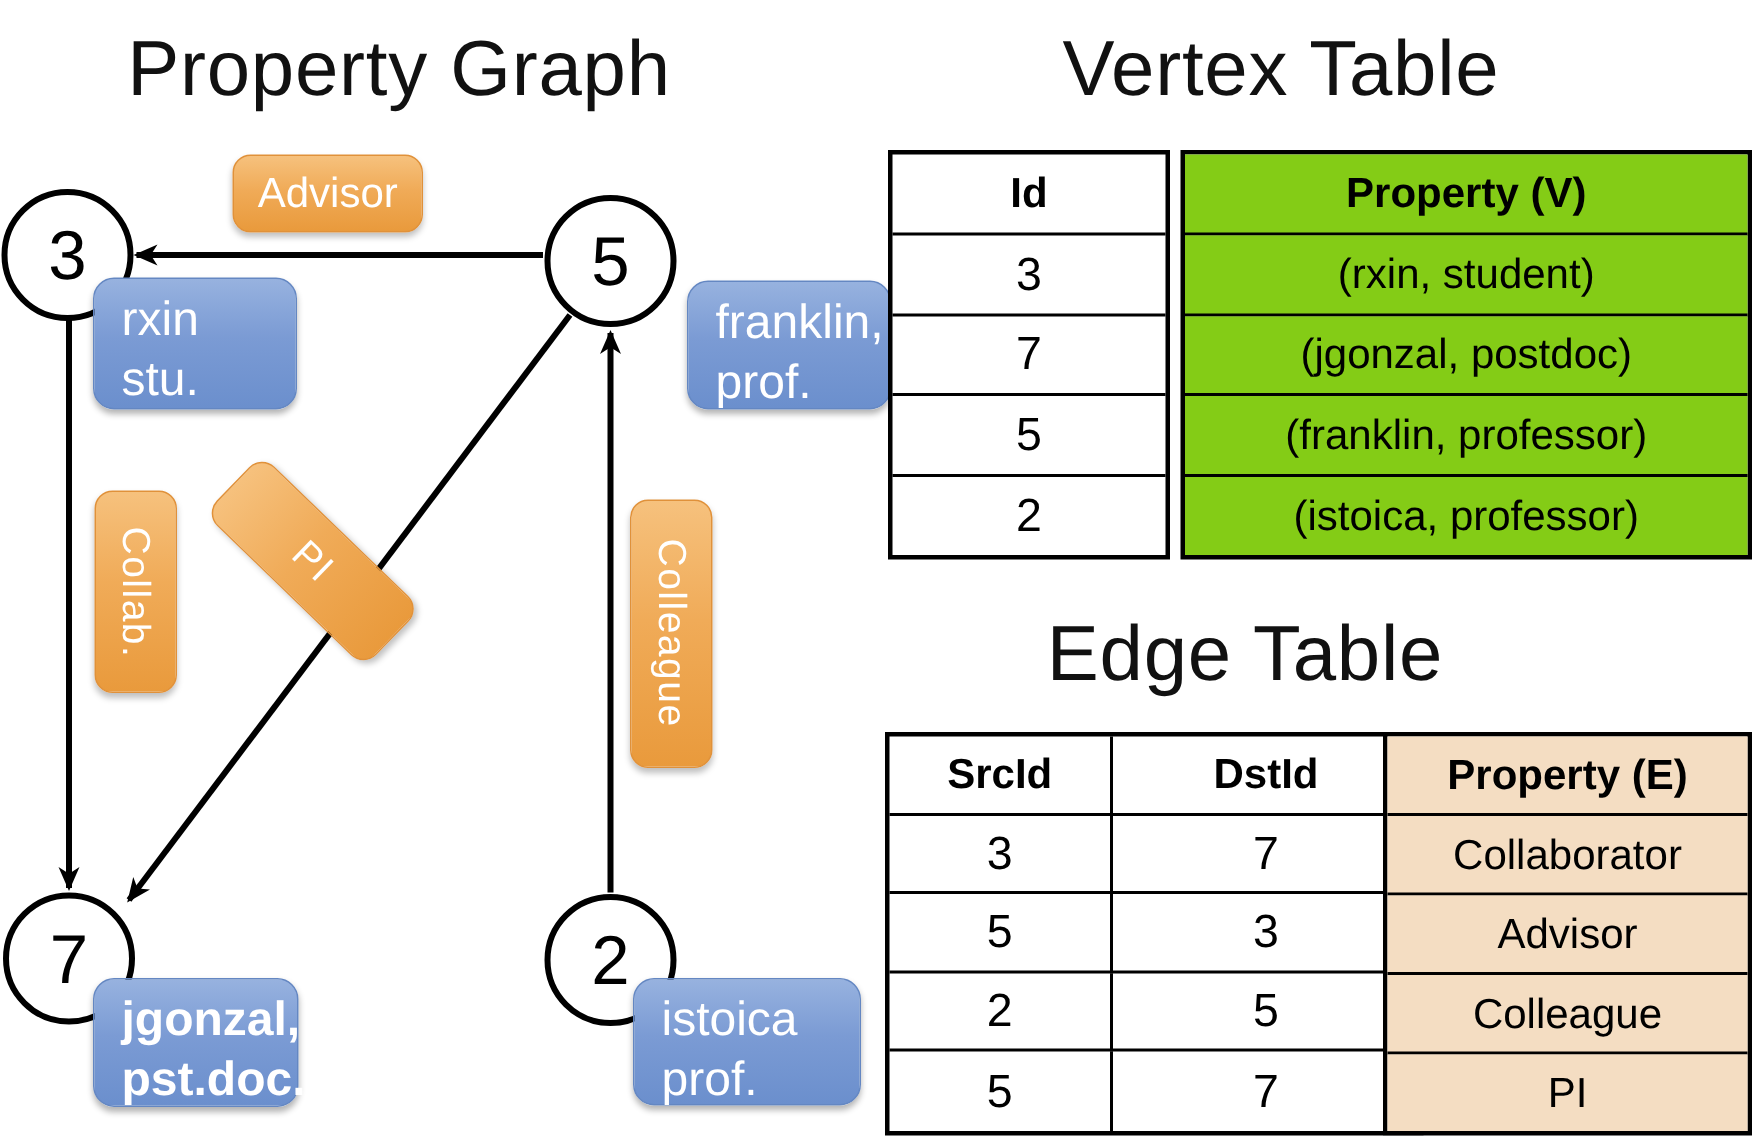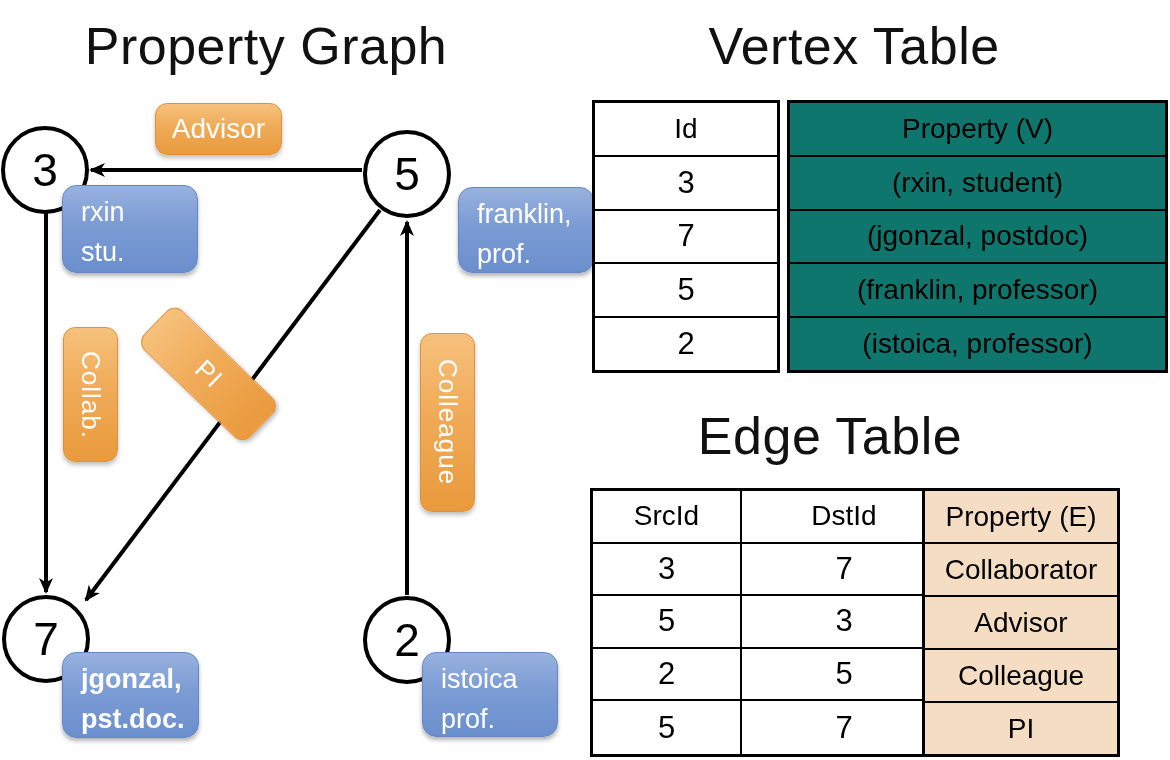--- a/index.html
+++ b/index.html
@@ -12,21 +12,21 @@
     text-align:center;white-space:nowrap;color:#111;
   }
   
   .edges-svg{position:absolute;left:0;top:0;pointer-events:none;}
   .node{
     position:absolute;width:88px;height:88px;border:4px solid #000;border-radius:50%;
     background:#fff;box-sizing:border-box;display:flex;align-items:center;justify-content:center;
     font-size:46px;
   }
   .plabel{
-    position:absolute;border-radius:14px;color:#fff;font-size:27px;line-height:40px;
+    position:absolute;border-radius:14px;color:#fff;font-size:32px;line-height:40px;
     padding:6px 0 0 18px;box-sizing:border-box;
     background:linear-gradient(180deg,#97B2DF 0%,#7B9BD4 45%,#6B8FCD 100%);
     border:1px solid #6487C2;
     box-shadow:0 3px 4px rgba(0,0,0,.30);
   }
   .elabel{
     position:absolute;border-radius:12px;color:#fff;
     background:linear-gradient(180deg,#F6C17D 0%,#F0AB58 45%,#E99A3C 100%);
     border:1px solid #E0913A;
     box-shadow:0 3px 4px rgba(0,0,0,.25);
@@ -37,23 +37,23 @@
   
   .tbl{
     position:absolute;border:3px solid #000;background:#fff;box-sizing:border-box;
     display:flex;flex-direction:column;
   }
   .tbl .cell{
     flex:1;display:flex;align-items:center;justify-content:center;
     border-bottom:2px solid #000;font-size:28px;
   }
   .tbl .cell:last-child{border-bottom:none;}
-  .tbl .th{font-weight:400;}
+  .tbl .th{font-weight:700;}
   .tbl .num{font-size:31px;}
-  .tbl.fill-v .cell{background:#0f766e;}
+  .tbl.fill-v .cell{background:#84cc16;}
   .tbl.fill-e .cell{background:#F4DDC2;}
   .tbl.grid2{
     display:grid;grid-template-columns:149px 1fr;grid-auto-rows:1fr;
   }
   .tbl.grid2 .cell{display:flex;align-items:center;justify-content:center;}
   .tbl.grid2 .c1{border-right:2px solid #000;}
   .tbl.grid2 .cell:nth-last-child(-n+2){border-bottom:none;}
 </style>
 </head>
 <body>
@@ -93,21 +93,21 @@
       <div>stu.</div>
     </div>
     <div class="plabel" style="left:422px;top:187px;width:136px;height:86px;margin-left:36px;">
       <div>franklin,</div>
       <div>prof.</div>
     </div>
     <div class="plabel" style="left:62px;top:652px;width:137px;height:86px;font-weight:bold;">
       <div>jgonzal,</div>
       <div>pst.doc.</div>
     </div>
-    <div class="plabel" style="left:422px;top:652px;width:136px;height:85px;">
+    <div class="plabel" style="left:422px;top:652px;width:152px;height:85px;">
       <div>istoica</div>
       <div>prof.</div>
     </div>
 
     <div class="elabel h" style="left:155px;top:103px;width:127px;height:52px;">Advisor</div>
     <div class="elabel v" style="left:63px;top:327px;width:55px;height:135px;">Collab.</div>
     <div class="elabel v" style="left:181px;top:300px;width:55px;height:148px;transform:rotate(-46deg);">PI</div>
     <div class="elabel v" style="left:420px;top:333px;width:55px;height:179px;">Colleague</div>
   </section>
 
@@ -140,21 +140,21 @@
       <div class="cell num c1">3</div>
       <div class="cell num">7</div>
       <div class="cell num c1">5</div>
       <div class="cell num">3</div>
       <div class="cell num c1">2</div>
       <div class="cell num">5</div>
       <div class="cell num c1">5</div>
       <div class="cell num">7</div>
     </div>
 
-    <div class="tbl fill-e" style="left:922px;top:488px;width:198px;height:269px;">
+    <div class="tbl fill-e" style="left:922px;top:488px;width:246px;height:269px;">
       <div class="cell th">Property (E)</div>
       <div class="cell">Collaborator</div>
       <div class="cell">Advisor</div>
       <div class="cell">Colleague</div>
       <div class="cell">PI</div>
     </div>
   </section>
 
 </div>
 

